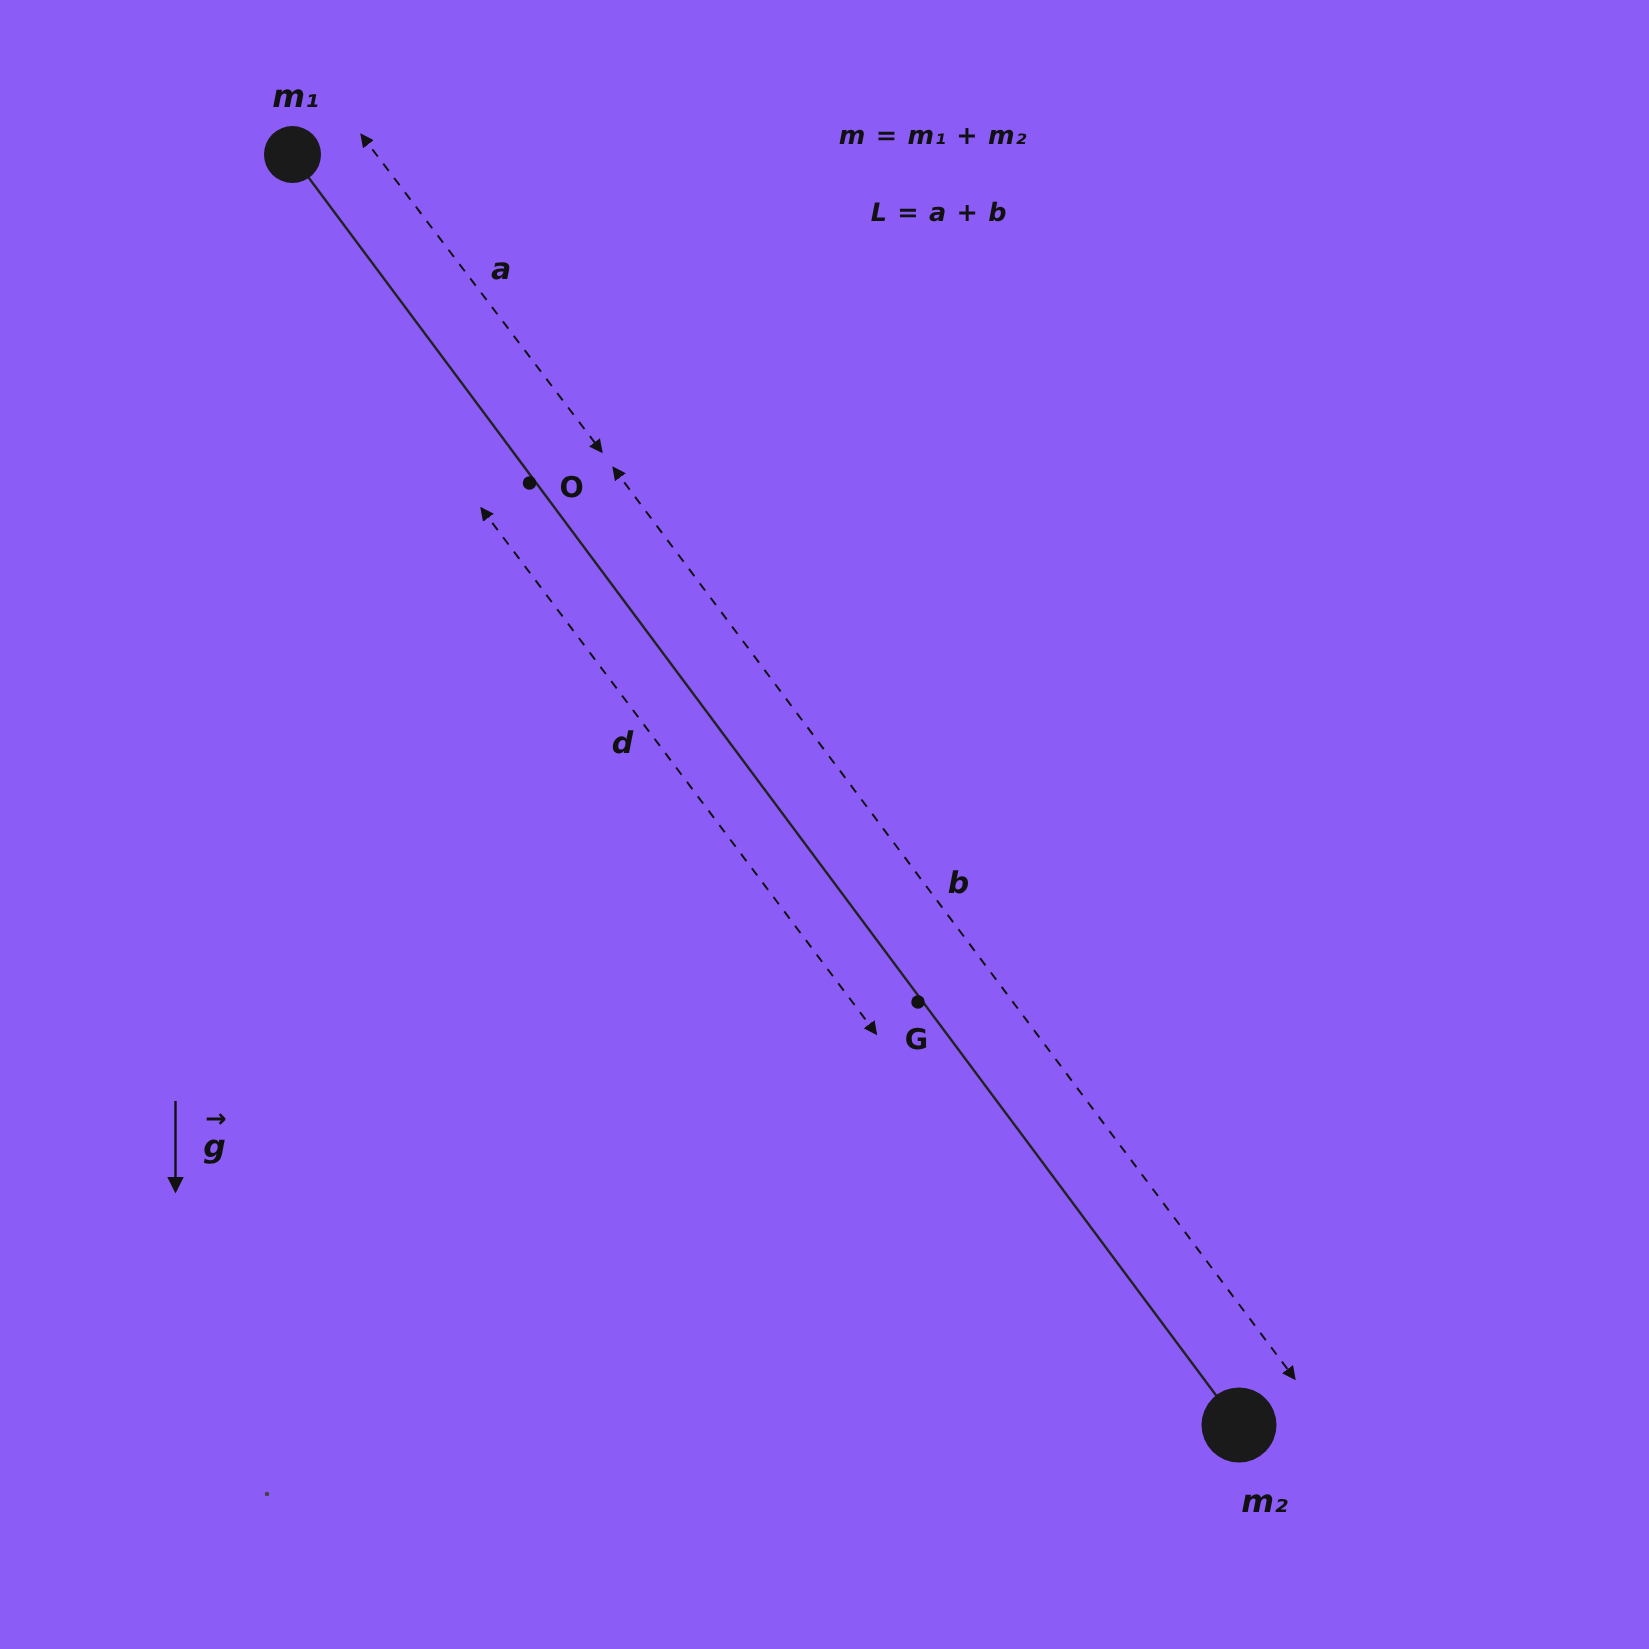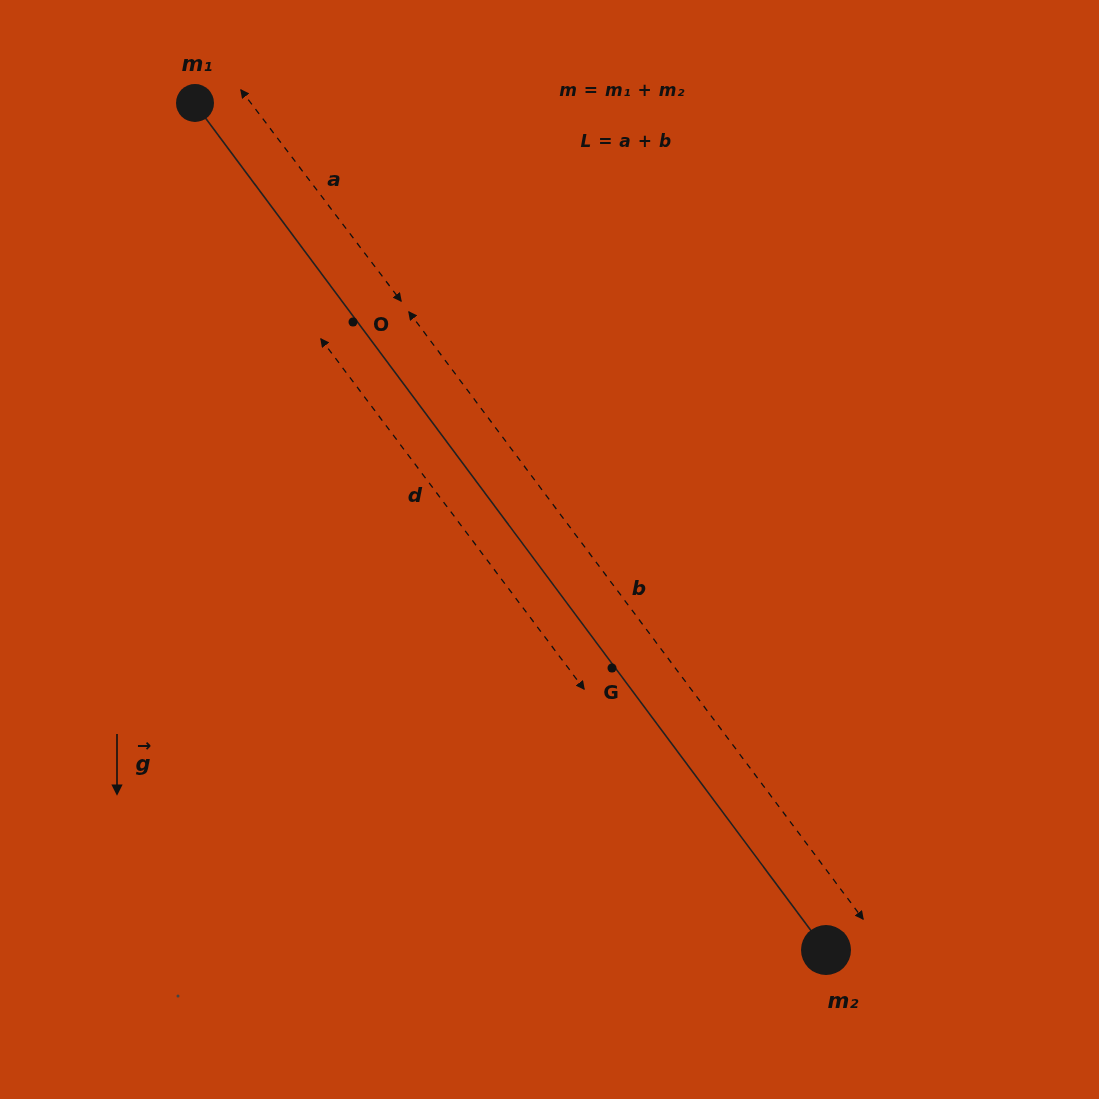--- a/index.html
+++ b/index.html
@@ -8,21 +8,21 @@
     background: #ffffff;
     width: 1099px;
     height: 1099px;
     overflow: hidden;
     font-family: "DejaVu Sans", sans-serif;
   }
   .canvas {
     position: relative;
     width: 1099px;
     height: 1099px;
-    background: #c2410c;
+    background: #8b5cf6;
   }
   svg { display: block; }
   text {
     font-family: "DejaVu Sans", sans-serif;
     fill: #111111;
   }
   .mass-label {
     font-size: 21px;
     font-weight: bold;
     font-style: italic;

